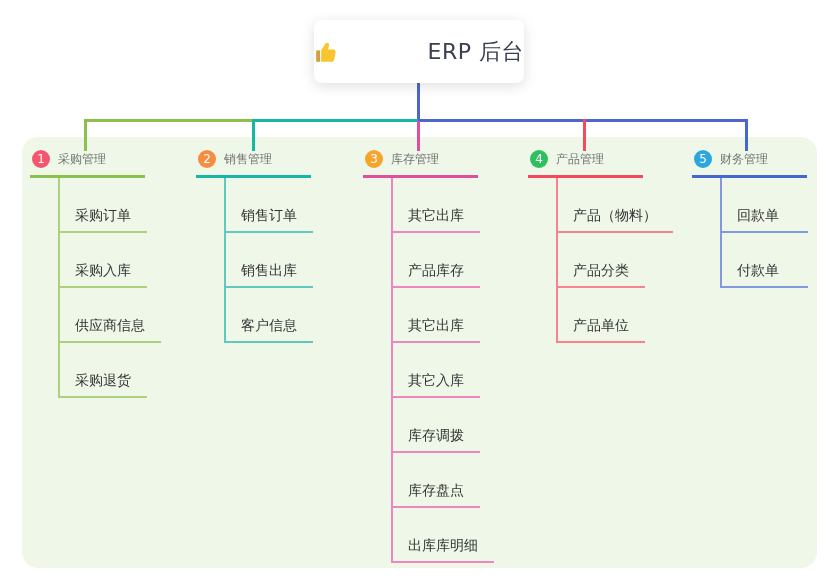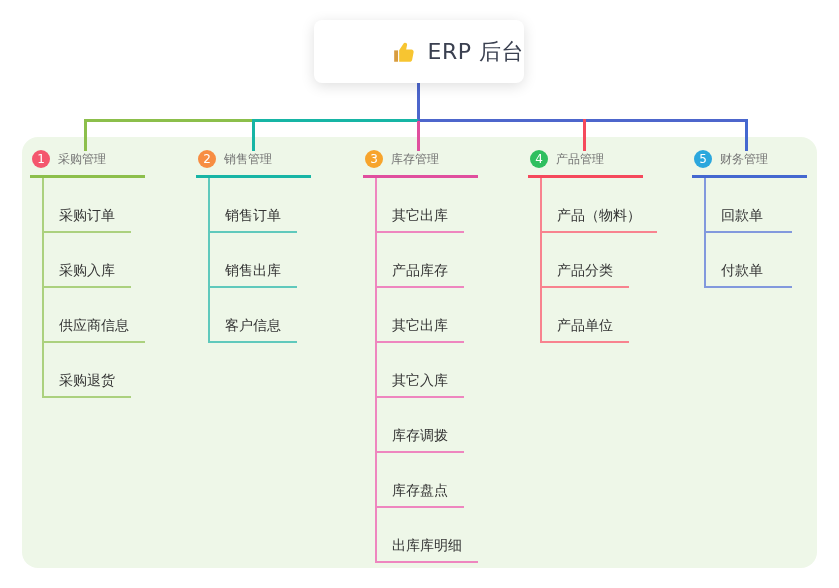--- a/index.html
+++ b/index.html
@@ -11,21 +11,21 @@
     overflow:hidden;
   }
   .panel{
     position:absolute; left:22px; top:137px; width:795px; height:431px;
     background:#eef7e8; border-radius:16px; z-index:0;
   }
   .root-card{
     position:absolute; left:314px; top:20px; width:210px; height:63px;
     background:#ffffff; border-radius:8px;
     box-shadow:0 3px 14px rgba(0,0,0,.13);
-    display:flex; align-items:center; justify-content:flex-end; gap:10px;
+    display:flex; align-items:center; justify-content:space-between; gap:10px;
     z-index:3;
   }
   .root-title{ font-size:22px; color:#3a4050; font-weight:500; letter-spacing:.5px; }
   .thumb-icon{ width:26px; height:26px; display:block; }
 
   .line{ position:absolute; z-index:1; }
   .c-root{ left:417px; top:83px; width:3px; height:37px; background:#4d66cc; }
   .bus-g { left:84px;  top:119px; width:170px; height:3px; background:#8cbf4b; }
   .bus-t { left:252px; top:119px; width:167px; height:3px; background:#17b5a5; }
   .bus-b { left:418px; top:119px; width:330px; height:3px; background:#4d66cc; }
@@ -51,21 +51,21 @@
   }
   .badge{
     width:18px; height:18px; border-radius:50%;
     background:var(--badge); color:#fff;
     font-size:12px; line-height:18px; text-align:center;
     flex:0 0 18px;
   }
   .bh .lbl{ font-size:12px; color:#737373; white-space:nowrap; }
 
   .kids{
-    margin-left:12px;
+    margin-left:28px;
     border-left:2px solid var(--light);
     width:max-content;
   }
   .kid{
     width:max-content; min-width:86px;
     padding:29px 16px 6px 15px;
     border-bottom:2px solid var(--light);
     font-size:14px; color:#333; white-space:nowrap;
   }
 </style>

